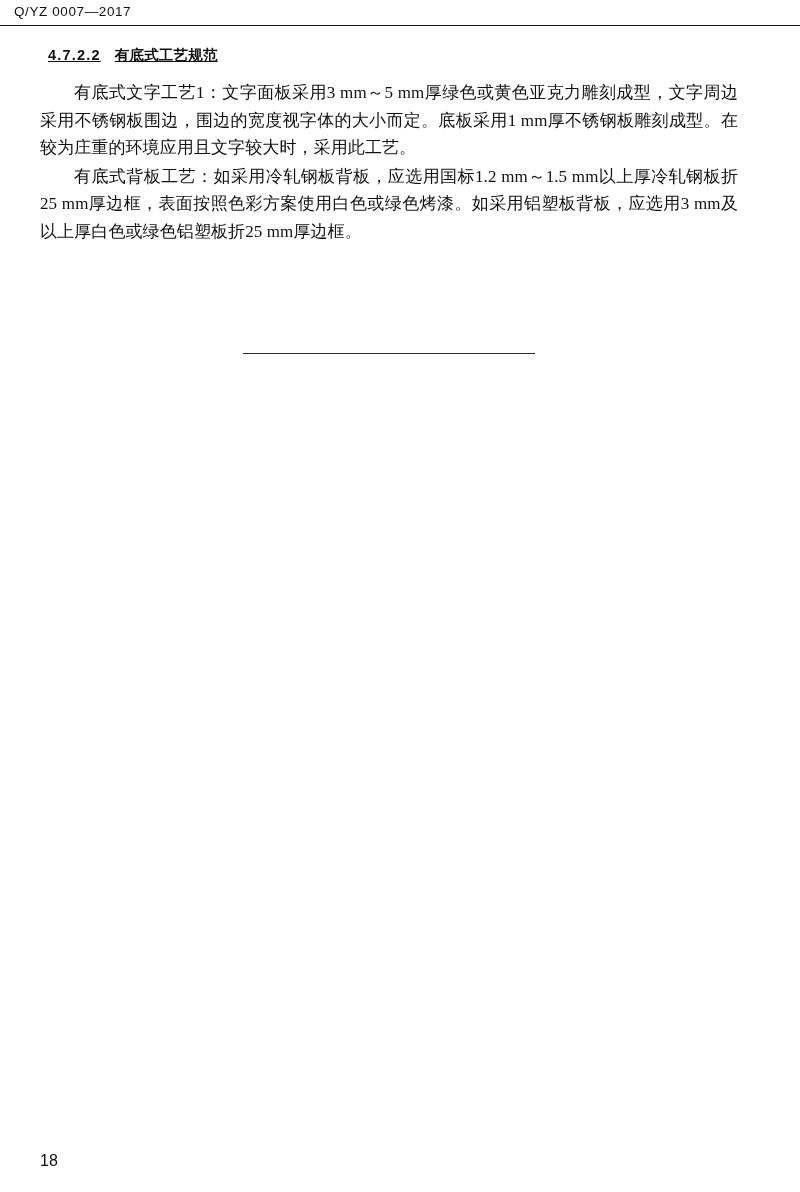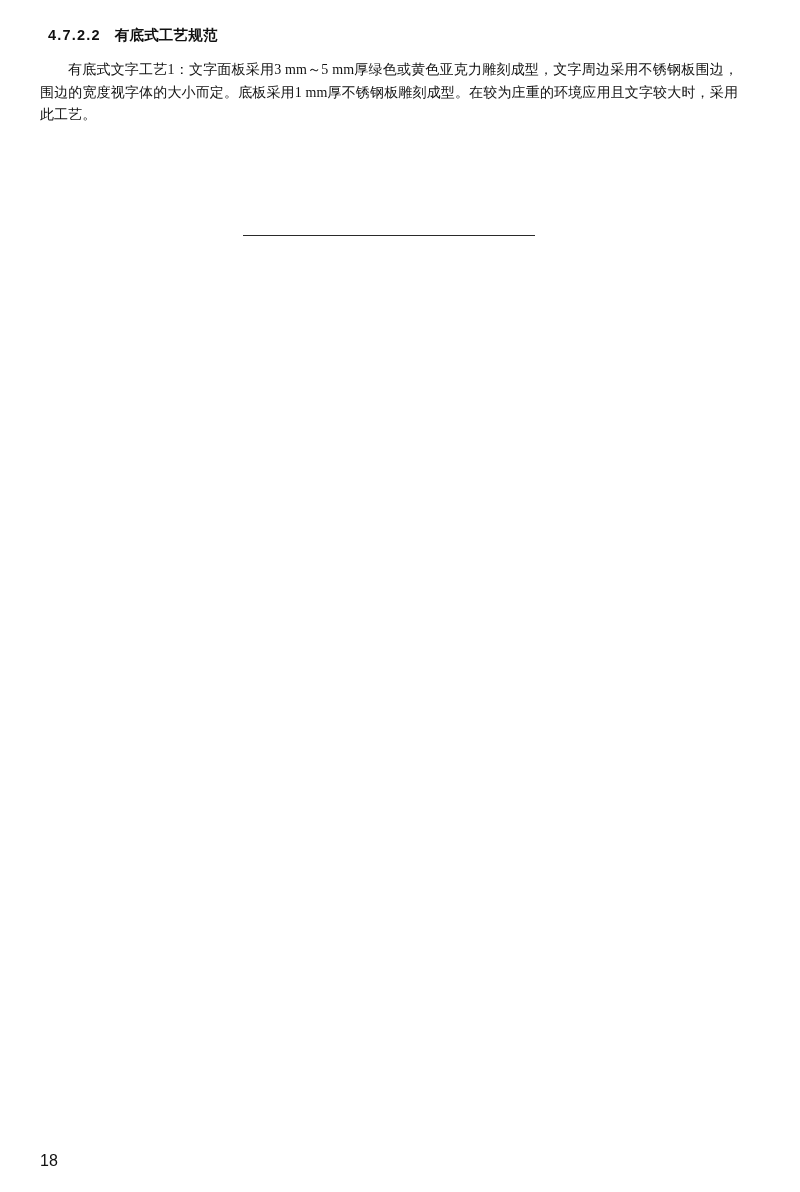--- a/index.html
+++ b/index.html
@@ -46,34 +46,36 @@
     right: 0;
     bottom: 0;
     padding: 0 62px 0 40px;
     box-sizing: border-box;
   }
   .section-title {
     font-family: "Liberation Sans", "DejaVu Sans", sans-serif;
     font-size: 14.5px;
     font-weight: 700;
     color: #111111;
+    margin-top: 20px;
     margin-bottom: 14px;
     letter-spacing: 0.2px;
     padding-left: 8px;
+    text-decoration: underline;
   }
   .section-title .num {
     letter-spacing: 1.2px;
   }
   .section-title .sep {
     display: inline-block;
     width: 14px;
   }
   p.para {
     margin: 0 0 1px 0;
-    font-size: 14px;
+    font-size: 17px;
     line-height: 1.62;
     text-align: justify;
     text-justify: inter-ideograph;
     text-indent: 2em;
     letter-spacing: 0.1px;
   }
   .rule-wrap {
     margin-top: 108px;
     display: flex;
     justify-content: center;
@@ -90,28 +92,32 @@
     font-family: "Liberation Sans", "DejaVu Sans", sans-serif;
     font-size: 16px;
     color: #111111;
   }
 </style>
 </head>
 <body>
 
 <div class="page">
 
+  <div class="header">
+    <span class="header-left">Q/YZ 0007—2017</span>
+  </div>
 
   <div class="content">
 
     <div class="section-title">
       <span class="num">4.7.2.2</span><span class="sep"></span><span>有底式工艺规范</span>
     </div>
 
     <p class="para">有底式文字工艺1：文字面板采用3 mm～5 mm厚绿色或黄色亚克力雕刻成型，文字周边采用不锈钢板围边，围边的宽度视字体的大小而定。底板采用1 mm厚不锈钢板雕刻成型。在较为庄重的环境应用且文字较大时，采用此工艺。</p>
+    <p class="para">有底式背板工艺：如采用冷轧钢板背板，应选用国标1.2 mm～1.5 mm以上厚冷轧钢板折25 mm厚边框，表面按照色彩方案使用白色或绿色烤漆。如采用铝塑板背板，应选用3 mm及以上厚白色或绿色铝塑板折25 mm厚边框。</p>
 
     <div class="rule-wrap">
       <div class="rule"></div>
     </div>
 
   </div>
 
   <div class="footer">18</div>
 
 </div>

